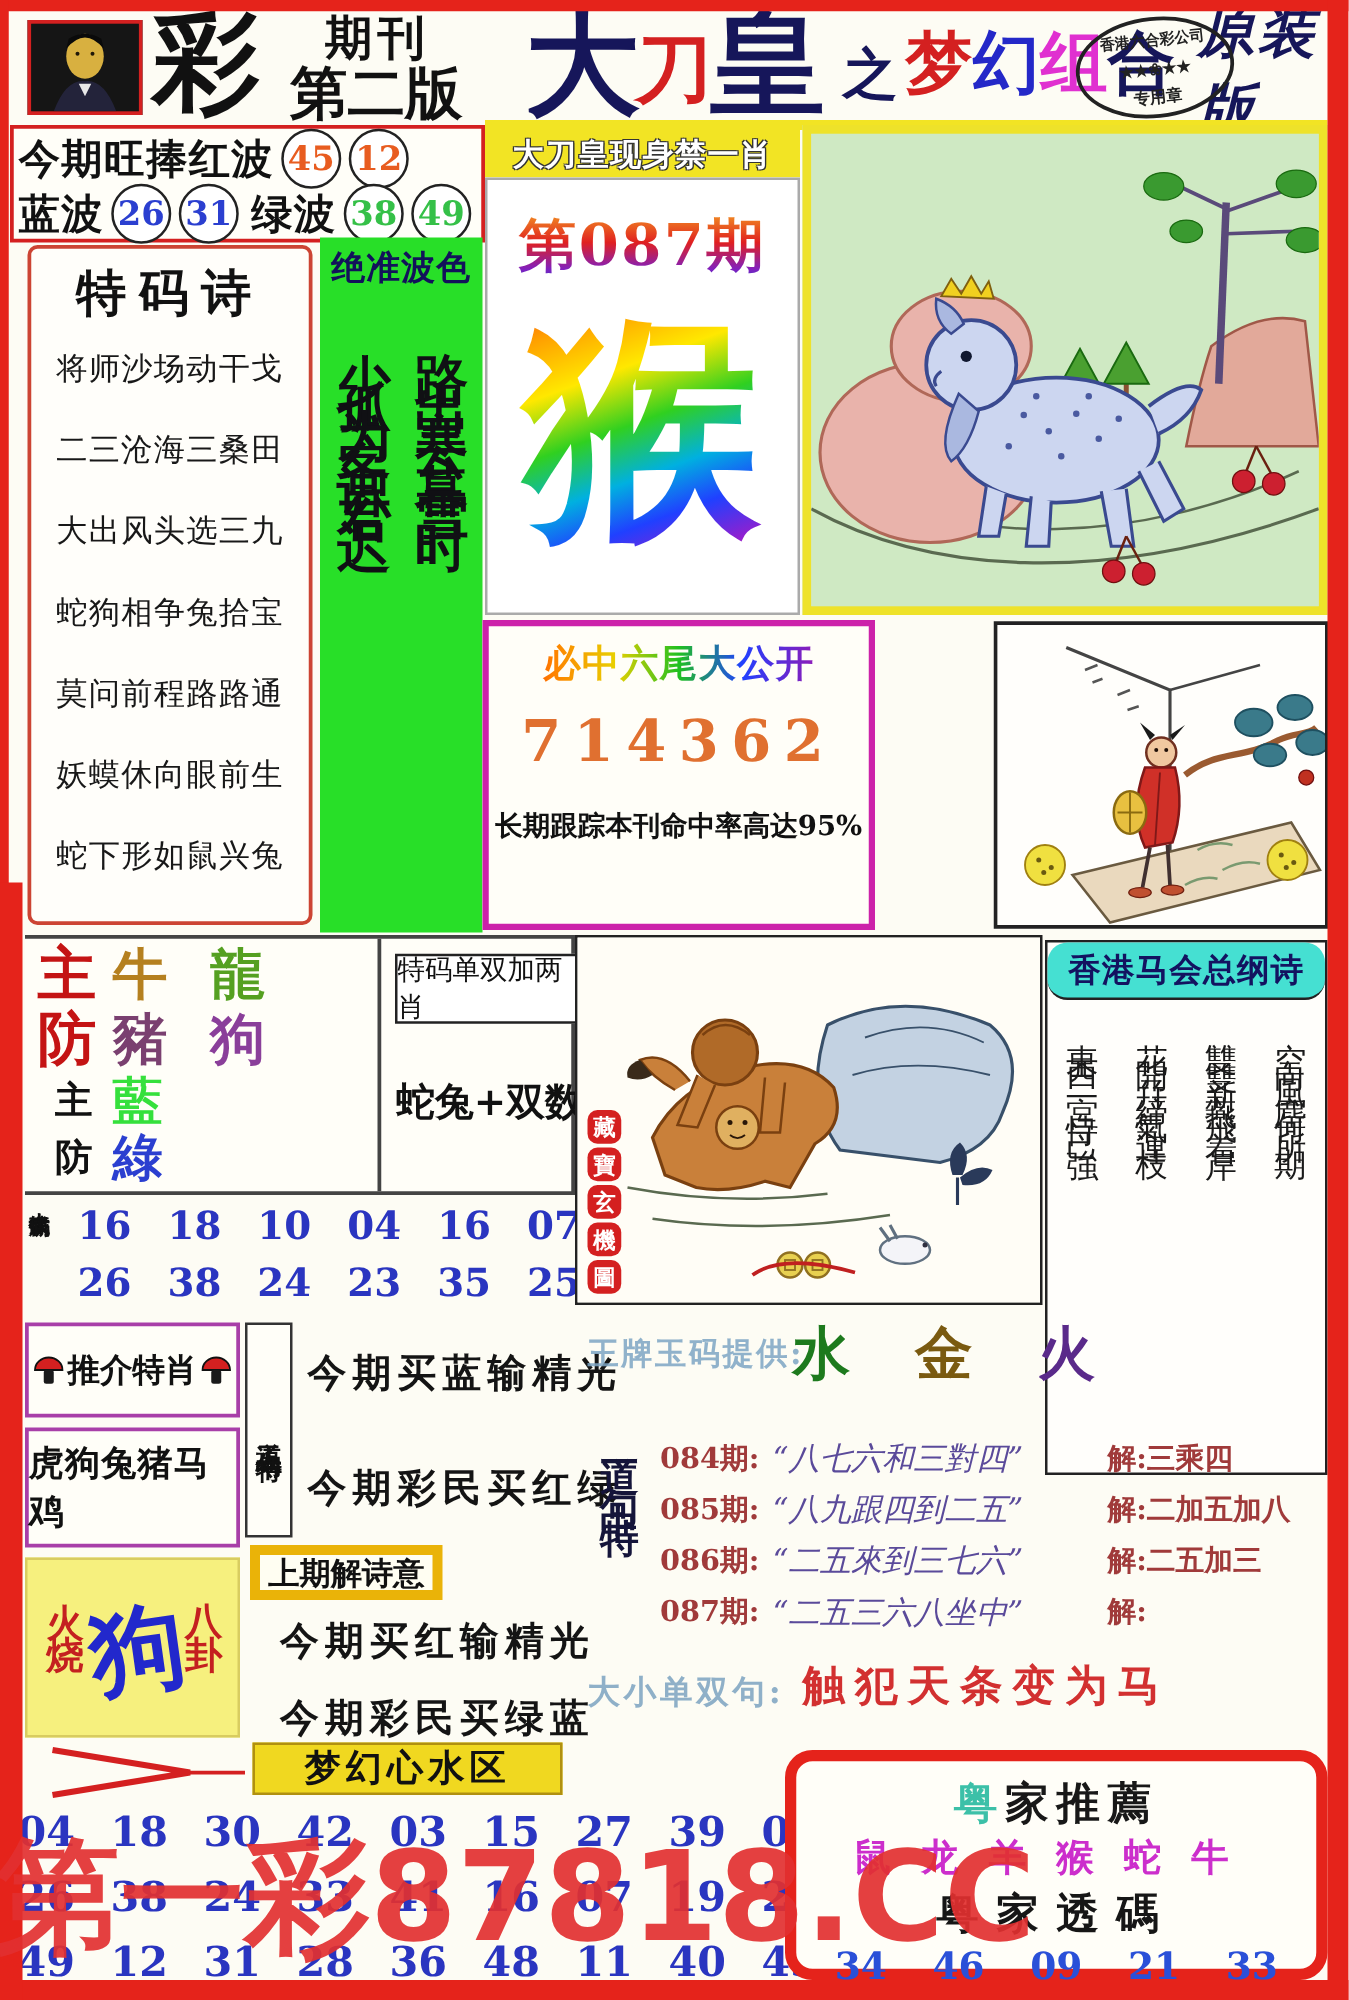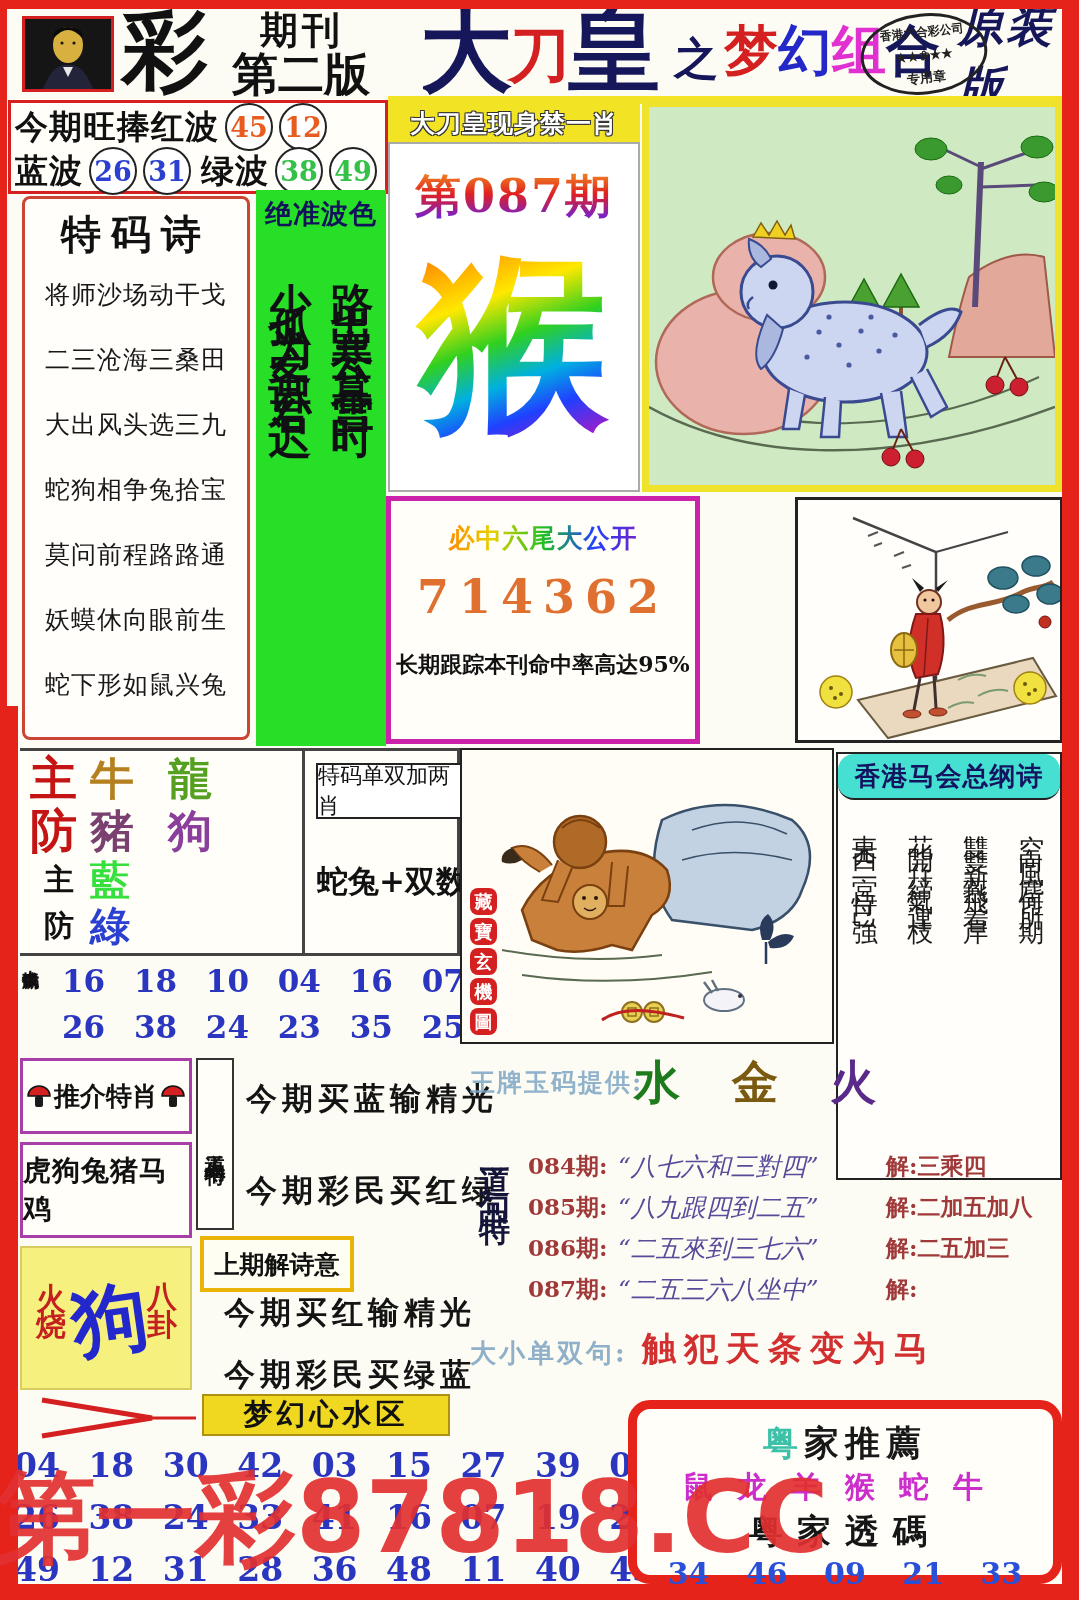--- a/index.html
+++ b/index.html
@@ -51,21 +51,21 @@
   .issue-box{left:388px;top:142px;width:252px;height:350px;background:#fff;border:2px solid #aaa;}
   .rainbow{background:linear-gradient(90deg,#f00000,#ff8000,#e8d000,#20c020,#2040ff,#8020c0,#f020a0);-webkit-background-clip:text;background-clip:text;color:transparent;}
   .issue-num{font-size:46px;font-weight:bold;text-align:center;margin-top:22px;letter-spacing:2px;background:linear-gradient(180deg,#f5a623,#e02020 45%,#8020c0 80%,#2040c0);-webkit-background-clip:text;background-clip:text;color:transparent;}
   .zodiac-big{font-size:190px;font-weight:bold;text-align:center;line-height:230px;background:linear-gradient(160deg,#ff2020 0%,#ff9f00 18%,#ffe800 33%,#30d020 48%,#00b0e0 62%,#2040ff 74%,#9020d0 86%,#ff20a0 100%);-webkit-background-clip:text;background-clip:text;color:transparent;}
 
   
   .dog-box{left:642px;top:100px;width:420px;height:392px;background:#cfe9c3;border:7px solid #eee22a;}
 
   
   .tails-box{left:386px;top:496px;width:314px;height:248px;border:5px solid #cc22aa;background:#fffef8;}
-  .tails-title{font-size:26px;font-weight:bold;text-align:center;margin-top:20px;letter-spacing:1px;}
+  .tails-title{font-size:30px;font-weight:bold;text-align:center;margin-top:10px;letter-spacing:1px;}
   .tails-num{font-size:46px;color:#e07030;text-align:center;letter-spacing:10px;margin-top:14px;font-weight:bold;}
   .tails-foot{font-size:22px;font-weight:bold;color:#111;text-align:center;margin-top:26px;}
 
   
   .monkey-box{left:795px;top:497px;width:268px;height:246px;border:3px solid #222;background:#fffefb;}
 
   
   .zhufang-box{left:20px;top:748px;width:440px;height:208px;border:3px solid #444;border-left:none;background:#fffef8;}
   .zf-left{position:absolute;left:10px;top:2px;width:268px;}
   .zf-row{display:flex;align-items:center;height:52px;}
@@ -103,21 +103,21 @@
   .zo-text{font-size:28px;font-weight:bold;color:#111;letter-spacing:1px;}
   .fire-box{left:20px;top:1246px;width:172px;height:144px;background:#f6f07e;border:2px solid #d8cc60;}
   .fire-left{position:absolute;left:8px;top:10px;font-size:30px;font-weight:bold;color:#c42020;letter-spacing:26px;}
   .fire-dog{position:absolute;left:50px;top:22px;font-size:76px;font-weight:bold;color:#2228cc;transform:rotate(-8deg);}
   .fire-right{position:absolute;right:8px;top:10px;font-size:30px;font-weight:bold;color:#c42020;letter-spacing:26px;}
 
   
   .daoren-strip{left:196px;top:1058px;width:38px;height:172px;border:2px solid #333;background:#fffef8;display:flex;align-items:center;justify-content:center;}
   .daoren-label{font-size:21px;font-weight:bold;color:#111;letter-spacing:2px;}
   .dr-line{font-size:31px;font-weight:bold;color:#141414;letter-spacing:5px;white-space:nowrap;}
-  .prev-box{left:200px;top:1236px;width:154px;height:56px;border:4px solid #eab308;background:#fffef2;display:flex;align-items:center;justify-content:center;font-size:25px;font-weight:bold;color:#111;}
+  .prev-box{left:200px;top:1236px;width:154px;height:44px;border:8px solid #eab308;background:#fffef2;display:flex;align-items:center;justify-content:center;font-size:25px;font-weight:bold;color:#111;}
 
   
   .wangpai-label{left:470px;top:1066px;font-size:25px;color:rgba(125,165,195,0.85);font-weight:bold;letter-spacing:2px;}
   .elements-row{left:634px;top:1052px;display:flex;gap:52px;}
   .elem{font-size:46px;font-weight:bold;}
   .e-shui{color:#1d7a1d;} .e-jin{color:#7a5a10;} .e-huo{color:#5a2a8a;}
   .daoone{left:474px;top:1142px;font-size:31px;font-weight:bold;color:#15153a;letter-spacing:12px;}
   .periods{left:528px;top:1146px;width:530px;}
   .period-row{display:grid;grid-template-columns:90px 268px auto;align-items:center;height:41px;}
   .p-num{font-size:23px;color:#a03a3a;font-weight:bold;}

